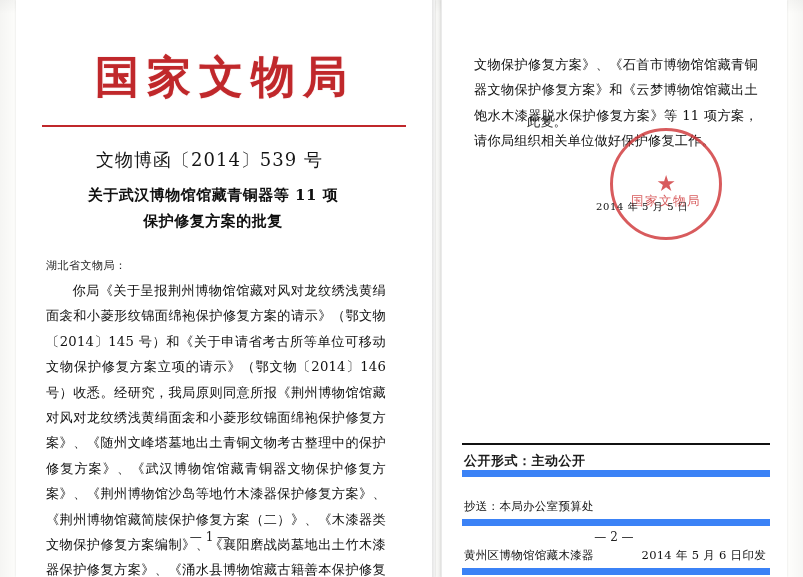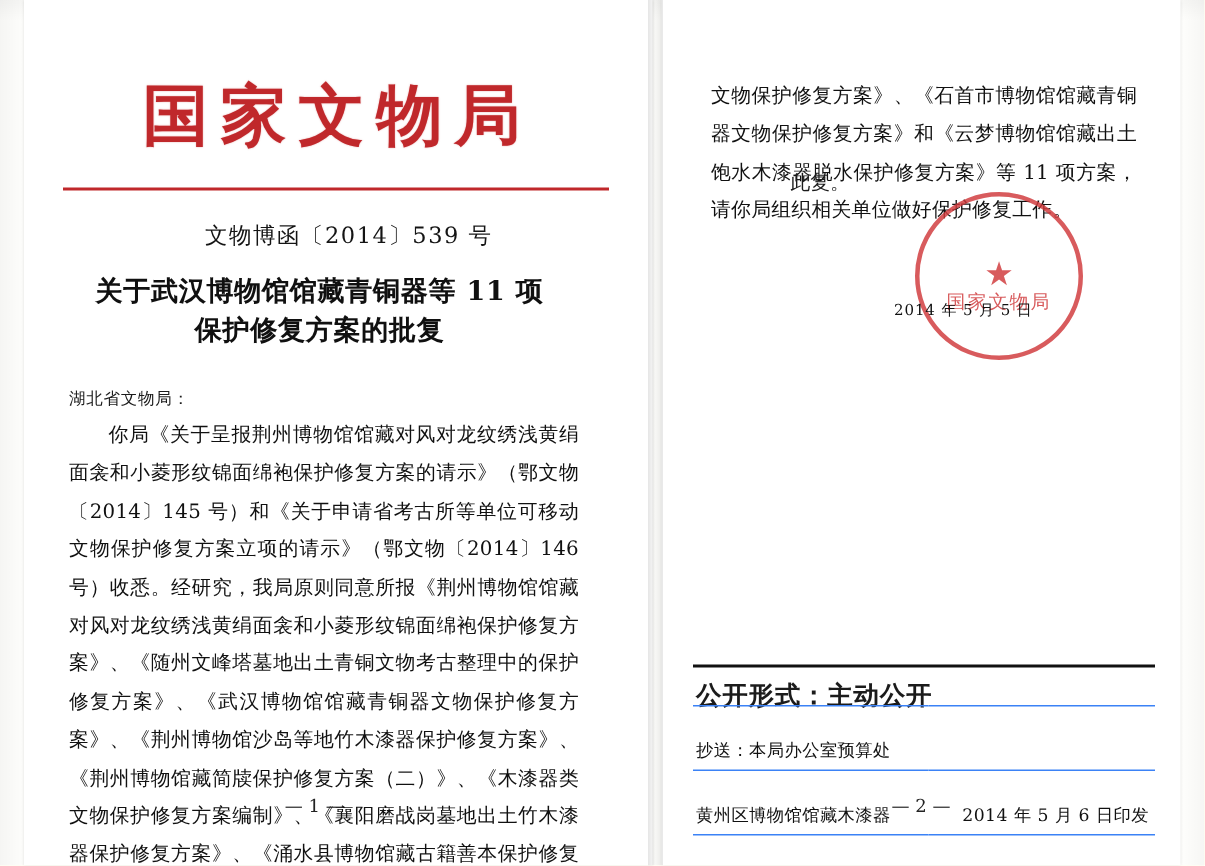--- a/index.html
+++ b/index.html
@@ -11,21 +11,21 @@
     width: 803px;
     height: 577px;
     overflow: hidden;
     font-family: "DejaVu Sans", "Liberation Sans", sans-serif;
     color: #1b1b1b;
   }
   .page {
     position: relative;
     width: 803px;
     height: 577px;
-    background: #fef9c3;
+    background: #86efac;
   }
   
   .scan-tint {
     position: absolute;
     inset: 0;
     background:
       linear-gradient(90deg, rgba(0,0,0,0.035) 0px, rgba(0,0,0,0.0) 18px),
       linear-gradient(270deg, rgba(0,0,0,0.03) 0px, rgba(0,0,0,0.0) 16px),
       linear-gradient(180deg, rgba(0,0,0,0.03) 0px, rgba(0,0,0,0.0) 14px),
       #fefefc;
@@ -77,34 +77,33 @@
     height: 2px;
     background: #c0282b;
   }
   .doc-number {
     position: absolute;
     left: 0;
     top: 148px;
     width: 419px;
     text-align: center;
     font-family: "DejaVu Serif", "Liberation Serif", serif;
-    font-size: 15px;
+    font-size: 18px;
     letter-spacing: 1px;
     color: #141414;
-    margin-left: 23px;
   }
   .doc-title {
     position: absolute;
     left: 48px;
     top: 182px;
     width: 330px;
     text-align: center;
     font-family: "DejaVu Serif", "Liberation Serif", serif;
     font-weight: bold;
-    font-size: 18px;
+    font-size: 15px;
     line-height: 26px;
     letter-spacing: 0.5px;
     color: #101010;
   }
   .salutation {
     position: absolute;
     left: 46px;
     top: 258px;
     font-family: "DejaVu Serif", "Liberation Serif", serif;
     font-size: 11px;
@@ -209,21 +208,21 @@
     letter-spacing: 0.6px;
     color: #111;
   }
 
   .publicity {
     position: absolute;
     left: 464px;
     top: 452px;
     font-family: "DejaVu Serif", "Liberation Serif", serif;
     font-weight: bold;
-    font-size: 17px;
+    font-size: 13px;
     letter-spacing: 0.5px;
   }
   .footer-rule-top {
     position: absolute;
     left: 462px;
     top: 443px;
     width: 308px;
     height: 1.5px;
     background: #111;
   }
@@ -231,21 +230,21 @@
     position: absolute;
     left: 462px;
     top: 470px;
     width: 308px;
     border-collapse: collapse;
     font-family: "DejaVu Serif", "Liberation Serif", serif;
     font-size: 11.5px;
     color: #111;
   }
   .footer-table td {
-    border-top: 1px solid #3b82f6;
+    border-top: 7px solid #3b82f6;
     padding: 22px 4px 5px 2px;
     vertical-align: middle;
     letter-spacing: 0.3px;
   }
   .footer-table tr:last-child td { border-bottom: 1px solid #111; }
   .ft-right { text-align: right; white-space: nowrap; }
   .ft-mid { padding-left: 26px; }
 </style>
 </head>
 <body>

